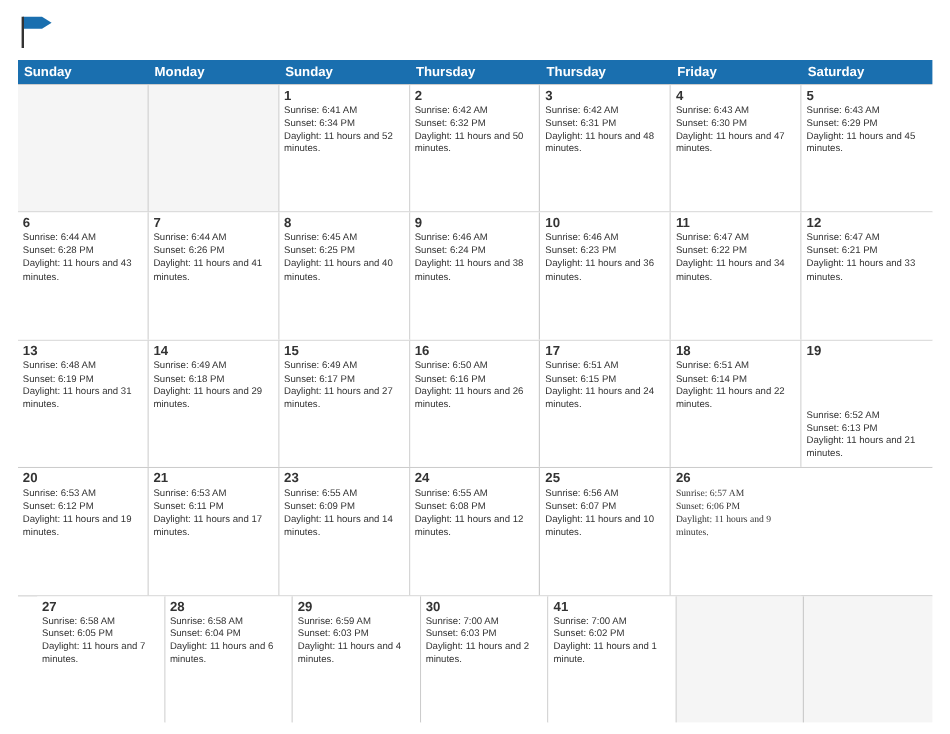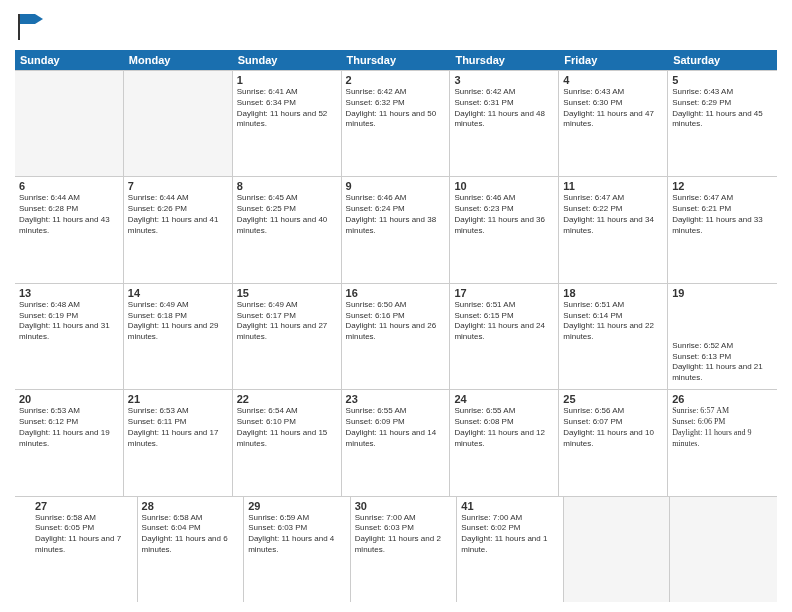--- a/index.html
+++ b/index.html
@@ -283,26 +283,20 @@
 Sunset: 6:12 PM
 Daylight: 11 hours and 19 minutes.</div>
           </div>
           <div class="cal-cell">
             <span class="day-num">21</span>
             <div class="cell-info" style="white-space: pre-line;">Sunrise: 6:53 AM
 Sunset: 6:11 PM
 Daylight: 11 hours and 17 minutes.</div>
           </div>
           <div class="cal-cell">
-            <span class="day-num">22</span>
-            <div class="cell-info" style="white-space: pre-line;">Sunrise: 6:54 AM
-Sunset: 6:10 PM
-Daylight: 11 hours and 15 minutes.</div>
-          </div>
-          <div class="cal-cell">
             <span class="day-num">23</span>
             <div class="cell-info" style="white-space: pre-line;">Sunrise: 6:55 AM
 Sunset: 6:09 PM
 Daylight: 11 hours and 14 minutes.</div>
           </div>
           <div class="cal-cell">
             <span class="day-num">24</span>
             <div class="cell-info" style="white-space: pre-line;">Sunrise: 6:55 AM
 Sunset: 6:08 PM
 Daylight: 11 hours and 12 minutes.</div>

